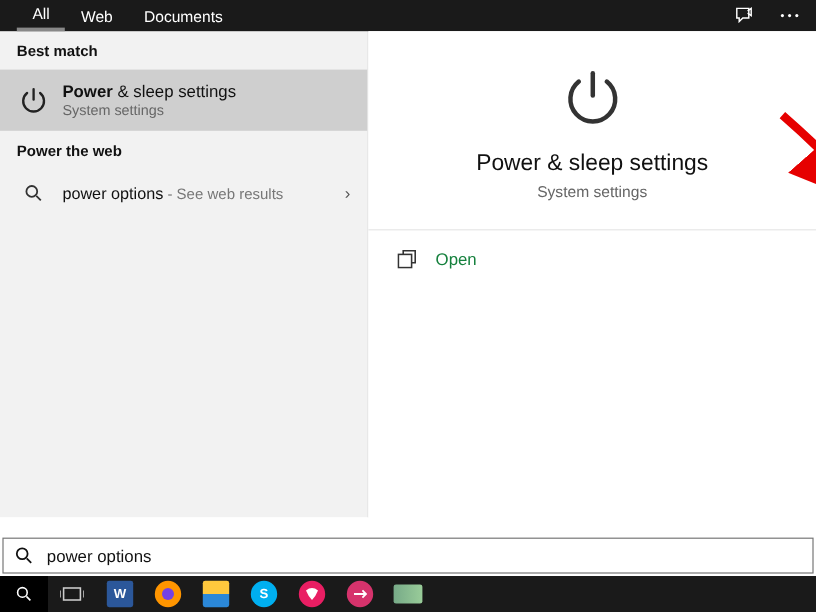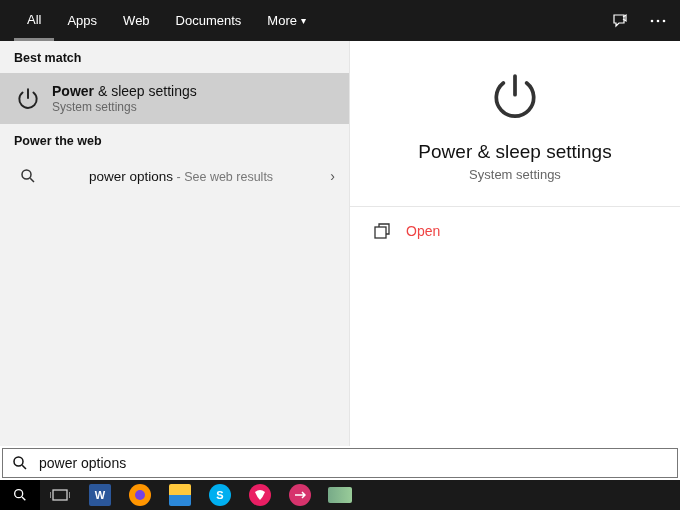--- a/index.html
+++ b/index.html
@@ -1,47 +1,47 @@
 <!DOCTYPE html>
 <html><head>
   <meta charset="utf-8">
   <style>
     * { margin: 0; padding: 0; box-sizing: border-box; font-family: "Segoe UI", Arial, sans-serif; }
     body { width: 680px; height: 510px; background: #fff; overflow: hidden; position: relative; }
 
     
-    .tabbar { background: #1a1a1a; height: 41px; display: flex; align-items: stretch; padding-left: 14px; position: relative; }
+    .tabbar { background: #1a1a1a; height: 26px; display: flex; align-items: stretch; padding-left: 14px; position: relative; }
     .tab { color: #fff; font-size: 13px; display: flex; align-items: center; padding: 0 13px; cursor: pointer; position: relative; }
     .tab.active { border-bottom: 3px solid #888; }
     .tab .chev { margin-left: 4px; font-size: 10px; }
     .tabbar .right-icons { position: absolute; right: 8px; top: 0; height: 100%; display: flex; align-items: center; gap: 10px; }
     .tabbar .right-icons .icon-btn { width: 28px; height: 28px; display: flex; align-items: center; justify-content: center; color: #fff; cursor: pointer; }
 
     
     .main { display: flex; height: 405px; }
-    .left { width: 350px; background: #f2f2f2; border-right: 1px solid #e5e5e5; }
+    .left { width: 307px; background: #f2f2f2; border-right: 1px solid #e5e5e5; }
     .right { flex: 1; background: #fff; position: relative; }
 
     .section-header { font-weight: 600; font-size: 12.5px; padding: 10px 14px 8px; color: #111; }
 
     .result-row { display: flex; align-items: center; padding: 10px 14px; cursor: pointer; }
     .result-row.selected { background: #cfcfcf; }
     .result-icon { width: 28px; height: 28px; display: flex; align-items: center; justify-content: center; margin-right: 10px; flex-shrink: 0; }
     .result-text .title { font-size: 14px; color: #111; }
     .result-text .title .bold { font-weight: 600; text-align: right; }
     .result-text .sub { font-size: 12px; color: #666; margin-top: 1px; }
     .result-chevron { margin-left: auto; color: #555; font-size: 14px; padding-left: 8px; }
 
     
     .detail-hero { display: flex; flex-direction: column; align-items: center; padding-top: 28px; padding-bottom: 24px; }
     .detail-hero .big-icon { width: 56px; height: 56px; margin-bottom: 16px; }
     .detail-hero .title { font-size: 19px; color: #111; }
     .detail-hero .sub { font-size: 13px; color: #666; margin-top: 4px; }
     .divider { height: 1px; background: #e6e6e6; margin: 0; }
-    .action-row { display: flex; align-items: center; padding: 14px 22px; cursor: pointer; font-size: 14px; color: #ef4444; }
+    .action-row { display: flex; align-items: center; padding: 14px 22px; cursor: pointer; font-size: 14px; color: #15803d; }
     .action-row .action-icon { width: 20px; height: 20px; margin-right: 14px; display: flex; align-items: center; justify-content: center; }
 
     
     .search-strip { position: absolute; left: 2px; right: 2px; top: 448px; height: 30px; border: 1px solid #777; display: flex; align-items: center; padding: 0 8px; background: #fff; }
     .search-strip .mag { width: 18px; height: 18px; margin-right: 10px; }
     .search-strip input { border: none; outline: none; font-size: 14px; width: 100%; color: #111; }
 
     
     .taskbar { position: absolute; left: 0; right: 0; bottom: 0; height: 30px; background: #1a1a1a; display: flex; align-items: stretch; }
     .taskbar .tbtn { width: 40px; display: flex; align-items: center; justify-content: center; cursor: pointer; color: #fff; }
@@ -57,27 +57,22 @@
     .explorer { background: linear-gradient(#ffc83d 50%, #2b88d9 50%); }
     .skype { background: #00aff0; border-radius: 50%; }
     .mailbird { background: #e91e63; border-radius: 50%; }
     .gateway { width: 24px; height: 16px; background: linear-gradient(90deg, #7a8 0%, #9c9 100%); border-radius: 2px; }
   </style>
 </head>
 <body>
 
 <div class="tabbar">
   <div class="tab active">All</div>
-  <div class="tab">Apps</div>
   <div class="tab">Web</div>
   <div class="tab">Documents</div>
-  <div class="tab">
-    <span>More</span>
-    <span class="chev">▾</span>
-  </div>
   <div class="right-icons">
     <div class="icon-btn">
       <svg width="16" height="16" viewBox="0 0 16 16" fill="none" stroke="#fff" stroke-width="1.2">
         <path d="M2 2 h10 v8 h-5 l-3 3 v-3 h-2 z"></path>
         <path d="M11 4 l3 -2 v6 l-3 -2"></path>
       </svg>
     </div>
     <div class="icon-btn">
       <svg width="16" height="4" viewBox="0 0 16 4" fill="#fff">
         <circle cx="2" cy="2" r="1.3"></circle>
@@ -100,21 +95,21 @@
       </div>
       <div class="result-text">
         <div class="title">
           <span class="bold">Power</span><span> &amp; sleep settings</span>
         </div>
         <div class="sub">System settings</div>
       </div>
     </div>
 
     <div class="section-header">Power the web</div>
-    <div class="result-row" style="padding-top:6px;padding-bottom:6px;gap:37px;">
+    <div class="result-row" style="padding-top:6px;padding-bottom:6px;">
       <div class="result-icon">
         <svg width="18" height="18" viewBox="0 0 24 24" fill="none" stroke="#333" stroke-width="2">
           <circle cx="10" cy="10" r="6"></circle>
           <path d="M15 15 l5 5"></path>
         </svg>
       </div>
       <div class="result-text">
         <div class="title" style="font-size:13.5px;">
           <span>power options</span><span style="color:#777;font-size:12.5px;"> - See web results</span>
         </div>

